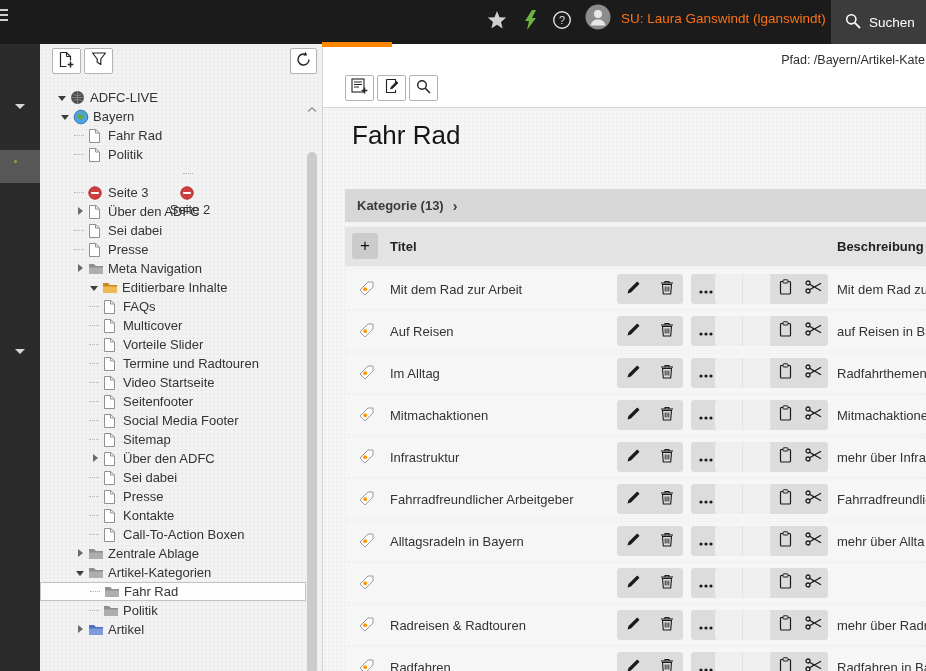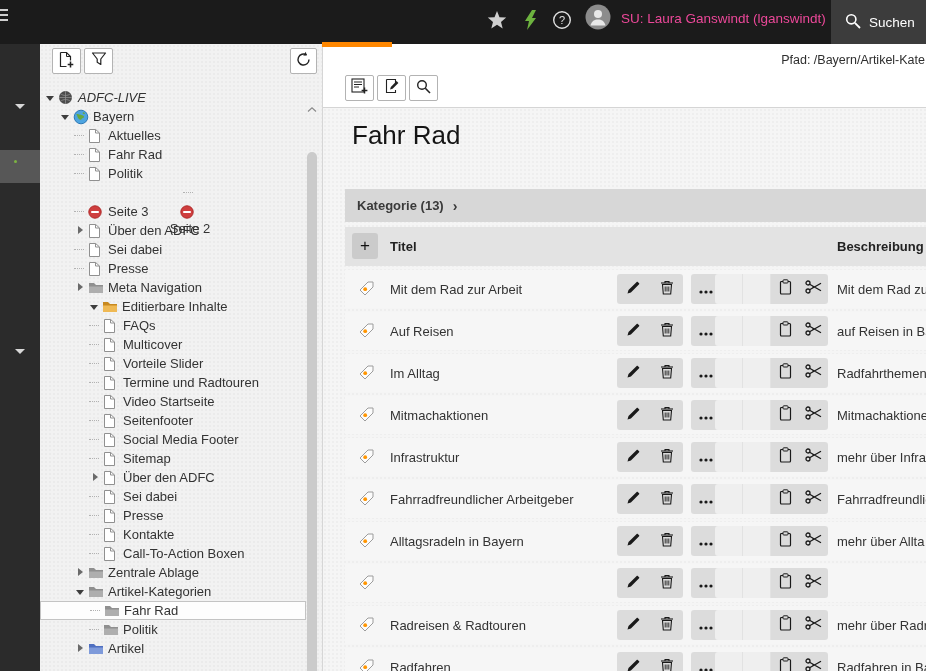--- a/index.html
+++ b/index.html
@@ -6,21 +6,21 @@
   .app{position:relative;width:926px;height:671px;overflow:hidden;background:#f5f5f5;}
 
   
   .topbar{position:absolute;left:0;top:0;width:926px;height:44px;background:#1b1b1b;z-index:4;}
   .hamburger{position:absolute;left:-7px;top:9px;width:15px;}
   .hamburger span{display:block;height:2px;margin-bottom:3px;background:#cfcfcf;}
   .tb-item{position:absolute;top:0;height:44px;display:flex;align-items:center;justify-content:center;cursor:pointer;}
   .tb-star{left:483px;width:28px;}
   .tb-bolt{left:519px;width:22px;}
   .tb-help{left:548px;width:28px;}
-  .tb-user{position:absolute;left:585px;top:0;height:36px;display:flex;align-items:center;gap:10px;color:#ec4899;font-size:13.5px;cursor:pointer;}
+  .tb-user{position:absolute;left:585px;top:0;height:36px;display:flex;align-items:center;gap:10px;color:#f97316;font-size:13.5px;cursor:pointer;}
   .tb-search{position:absolute;left:831px;top:0;width:95px;height:44px;background:#3c3c3c;display:flex;align-items:center;gap:8px;padding-left:14px;box-sizing:border-box;color:#fff;font-size:13.5px;cursor:pointer;}
 
   
   .modulebar{position:absolute;left:0;top:44px;width:40px;height:627px;background:#2b2b2b;}
   .mb-chevron{position:absolute;left:15px;width:0;height:0;border-left:5px solid transparent;border-right:5px solid transparent;border-top:5px solid #d8d8d8;cursor:pointer;}
   .mb-active{position:absolute;left:0;top:106px;width:40px;height:33px;background:#575757;cursor:pointer;}
   .mb-active .dot{position:absolute;left:14px;top:10px;width:3px;height:3px;background:#7cb342;border-radius:50%;}
 
   
   .treepanel{position:absolute;left:40px;top:44px;width:283px;height:627px;background:#f2f2f2;border-right:1px solid #d6d6d6;box-sizing:border-box;background-image:radial-gradient(rgba(0,0,0,.028) 1px,transparent 1px);background-size:4px 4px;}
@@ -137,50 +137,40 @@
             <path d="M14 8.5A5.5 5.5 0 1 1 11.6 4" fill="none" stroke="#222" stroke-width="1.4"></path>
             <path d="M10.8.8l1 3.4-3.5.6z" fill="#222"></path>
           </svg></span>
     </div>
     <div class="collapse-btn">
       <span><svg width="10" height="7" viewBox="0 0 10 7">
             <path d="M1 5.5 5 1.8 9 5.5" fill="none" stroke="#8a8a8a" stroke-width="1.2"></path>
           </svg></span>
     </div>
     <div class="tree" id="tree">
-        <div class="tree-row" style="padding-left: 4px; font-style: italic;">
+        <div class="tree-row" style="padding-left: 16px;">
           <span class="chev open"></span>
           <span class="ticon">
             <svg width="15" height="15" viewBox="0 0 15 15">
               <circle cx="7.5" cy="7.5" r="6.5" fill="#4c4c4c"></circle>
               <path d="M1 7.5h13M7.5 1v13M2.5 3.8c3 2.2 7 2.2 10 0M2.5 11.2c3-2.2 7-2.2 10 0" fill="none" stroke="#8f8f8f" stroke-width="0.8"></path>
             </svg>
           </span>
           <span>ADFC-LIVE</span>
         </div>
         <div class="tree-row" style="padding-left: 19px;">
           <span class="chev open"></span>
           <span class="ticon">
             <svg width="16" height="16" viewBox="0 0 16 16">
               <circle cx="8" cy="8" r="6.8" fill="#4da4e0" stroke="#2e79b5"></circle>
               <path d="M3.2 5.2c1.8-.6 2.6.8 4 .4 1.2 1.2 3.4.4 3.8 2 .4 1.8-2.2 1.4-2.6 3-1.6.8-3-.8-3.6-2-.6-1-.2-2.4-1.6-3.4z" fill="#66a83d"></path>
               <path d="M10.5 3.2c1 .2 1.6 1 1.2 1.8-.8.4-2-.2-2-1 0-.4.2-.8.8-.8z" fill="#66a83d"></path>
             </svg>
           </span>
           <span>Bayern</span>
-        </div>
-        <div class="tree-row" style="padding-left: 34px;">
-          <span class="chev none"></span>
-          <span class="ticon">
-            <svg width="13" height="16" viewBox="0 0 13 16">
-              <path d="M1.5 1.5h6.2L11.5 5v9.5h-10z" fill="#fff" stroke="#909090"></path>
-              <path d="M7.5 1.5V5h4" fill="none" stroke="#909090"></path>
-            </svg>
-          </span>
-          <span>Aktuelles</span>
         </div>
         <div class="tree-row" style="padding-left: 34px;">
           <span class="chev none"></span>
           <span class="ticon">
             <svg width="13" height="16" viewBox="0 0 13 16">
               <path d="M1.5 1.5h6.2L11.5 5v9.5h-10z" fill="#fff" stroke="#909090"></path>
               <path d="M7.5 1.5V5h4" fill="none" stroke="#909090"></path>
             </svg>
           </span>
           <span>Fahr Rad</span>

